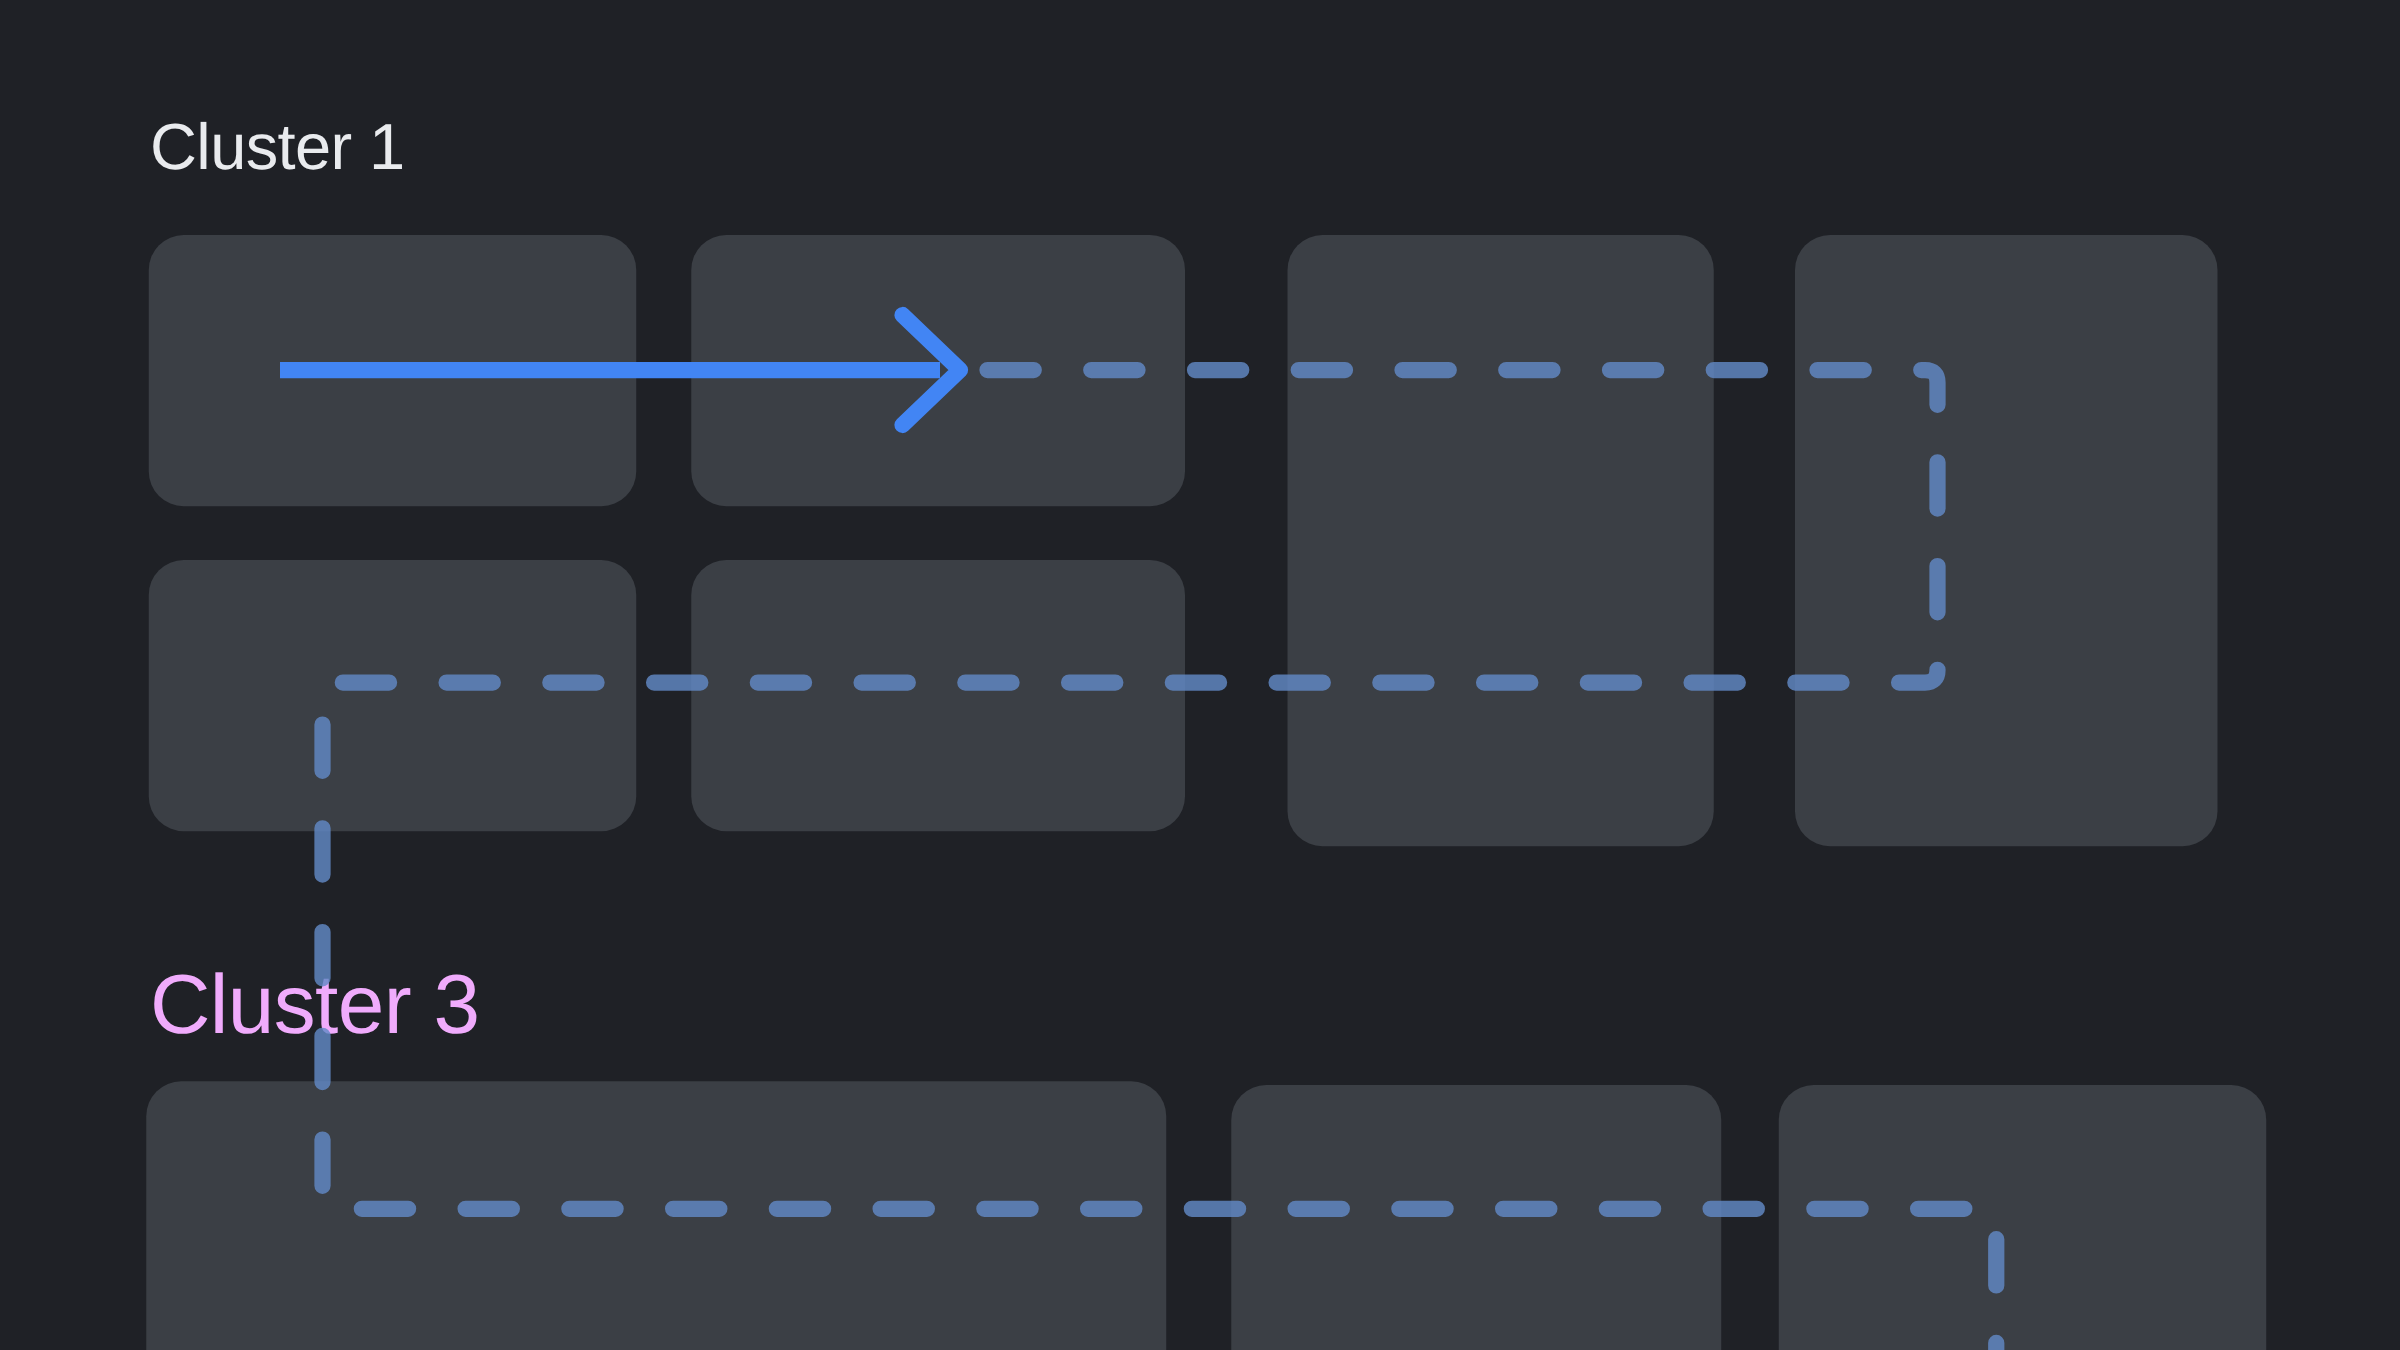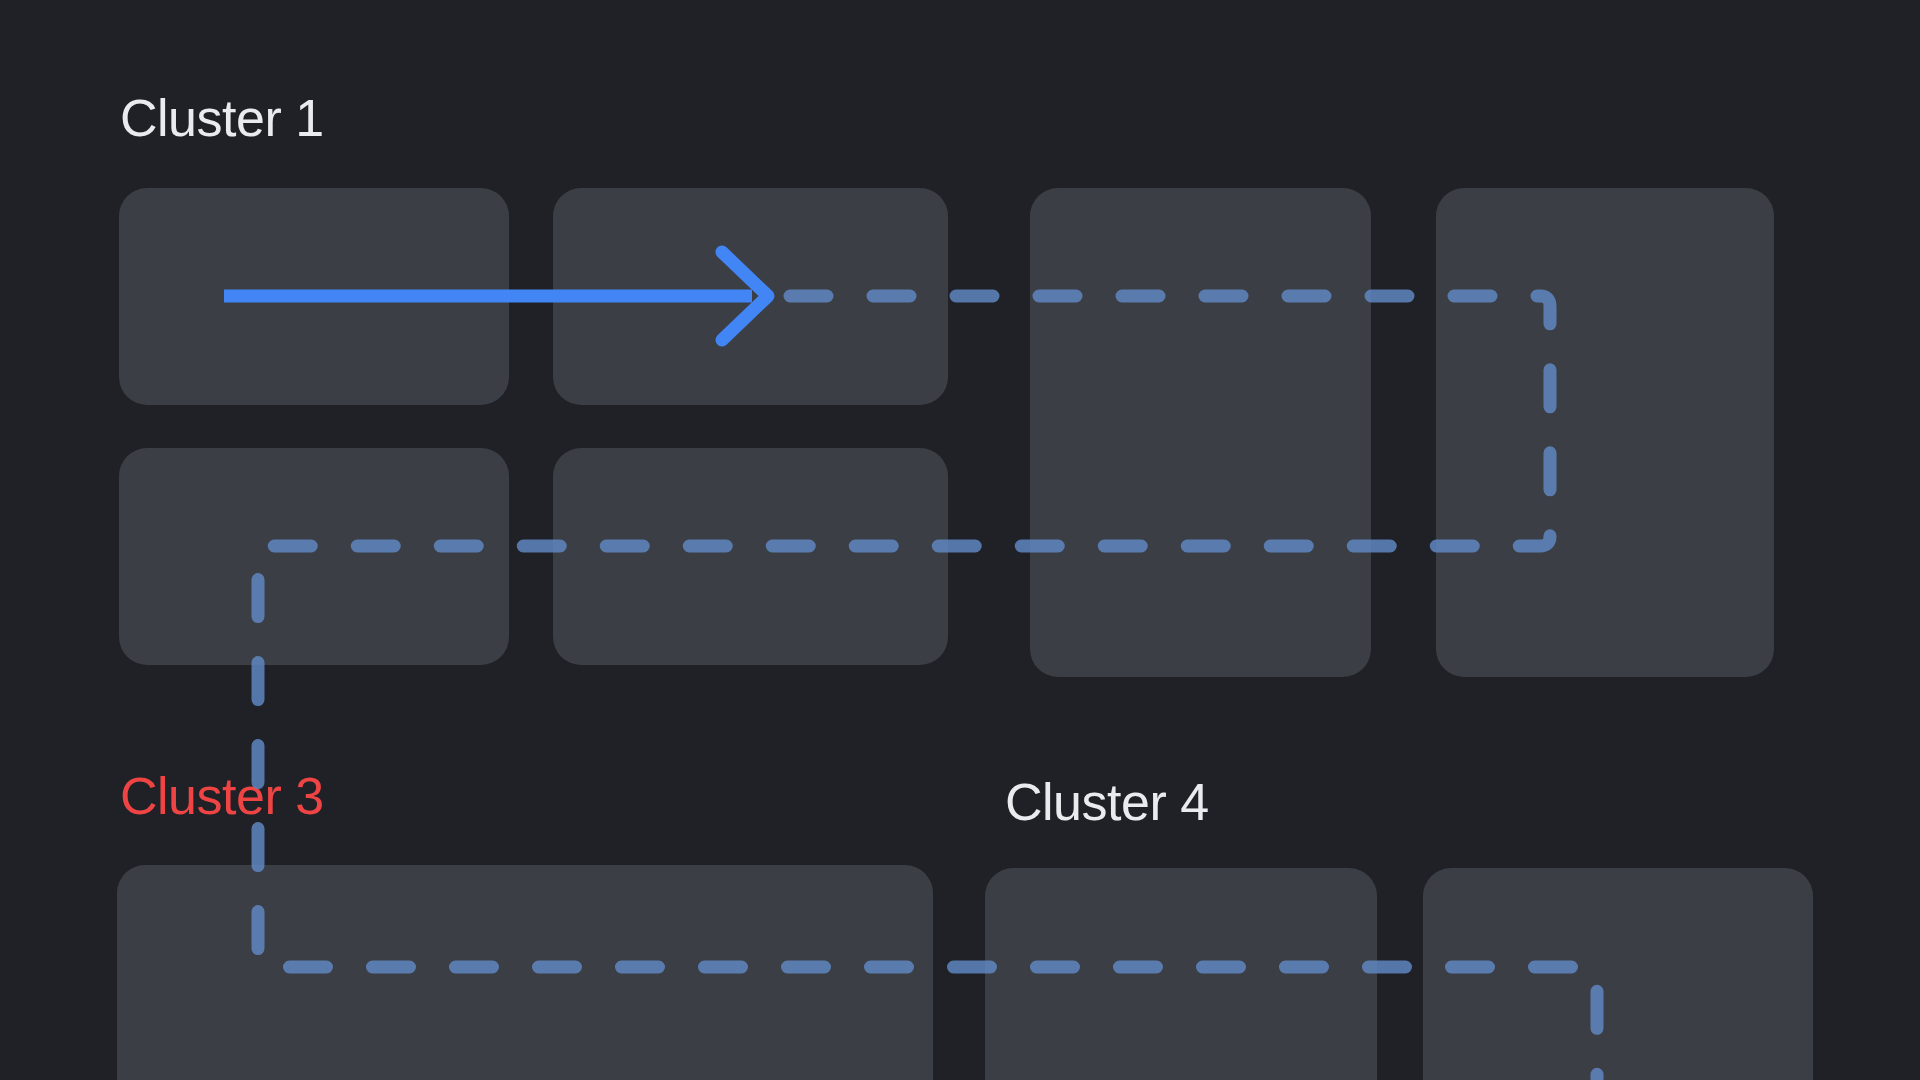--- a/index.html
+++ b/index.html
@@ -49,21 +49,20 @@
       <div class="cluster-box" style="left: 119px; top: 448px; width: 390px; height: 217px; background: rgb(59, 63, 69); border-radius: 28px;"></div>
       <div class="cluster-box" style="left: 553px; top: 448px; width: 395px; height: 217px; background: rgb(59, 63, 69); border-radius: 28px;"></div>
       <div class="cluster-box" style="left: 1030px; top: 188px; width: 341px; height: 489px; background: rgb(59, 63, 69); border-radius: 28px;"></div>
       <div class="cluster-box" style="left: 1436px; top: 188px; width: 338px; height: 489px; background: rgb(59, 63, 69); border-radius: 28px;"></div>
       <div class="cluster-box" style="left: 117px; top: 865px; width: 816px; height: 330px; background: rgb(59, 63, 69); border-radius: 28px;"></div>
       <div class="cluster-box" style="left: 985px; top: 868px; width: 392px; height: 330px; background: rgb(59, 63, 69); border-radius: 28px;"></div>
       <div class="cluster-box" style="left: 1423px; top: 868px; width: 390px; height: 330px; background: rgb(59, 63, 69); border-radius: 28px;"></div>
     </div>
 
   <div class="cluster-label" style="left: 120px; top: 92px; font-size: 52px; color: rgb(233, 235, 238);">Cluster 1</div>
-  <div class="cluster-label" style="left: 120px; top: 770px; font-size: 52px; color: #ef4444;">Cluster 3</div>
-  <div class="cluster-label" style="left: 1005px; top: 776px; font-size: 52px; color: rgb(233, 235, 238);">Cluster 4</div>
+  <div class="cluster-label" style="left: 120px; top: 770px; font-size: 67px; color: #f0abfc;">Cluster 3</div>
 
   <svg id="connectors" viewBox="0 0 1920 1080" xmlns="http://www.w3.org/2000/svg">
     <path id="dashed-path" fill="none" d="M 790 296 L 1540 296 Q 1550 296 1550 306 L 1550 536 Q 1550 546 1540 546 L 268 546 Q 258 546 258 556 L 258 957 Q 258 967 268 967 L 1587 967 Q 1597 967 1597 977 L 1597 1092" stroke="#6189c6" stroke-opacity="0.82" stroke-width="13" stroke-linecap="round" stroke-dasharray="37 46"></path>
     <path id="solid-shaft" fill="none" d="M 224 296 L 752 296" stroke="#4285f4" stroke-width="13" stroke-linecap="butt"></path>
     <path id="arrow-head" fill="none" d="M 722 252 L 768 296 Q 768 296 768 296 L 722 340" stroke="#4285f4" stroke-width="13" stroke-linecap="round" stroke-linejoin="round"></path>
   </svg>
 </div>
 
 </body></html>

